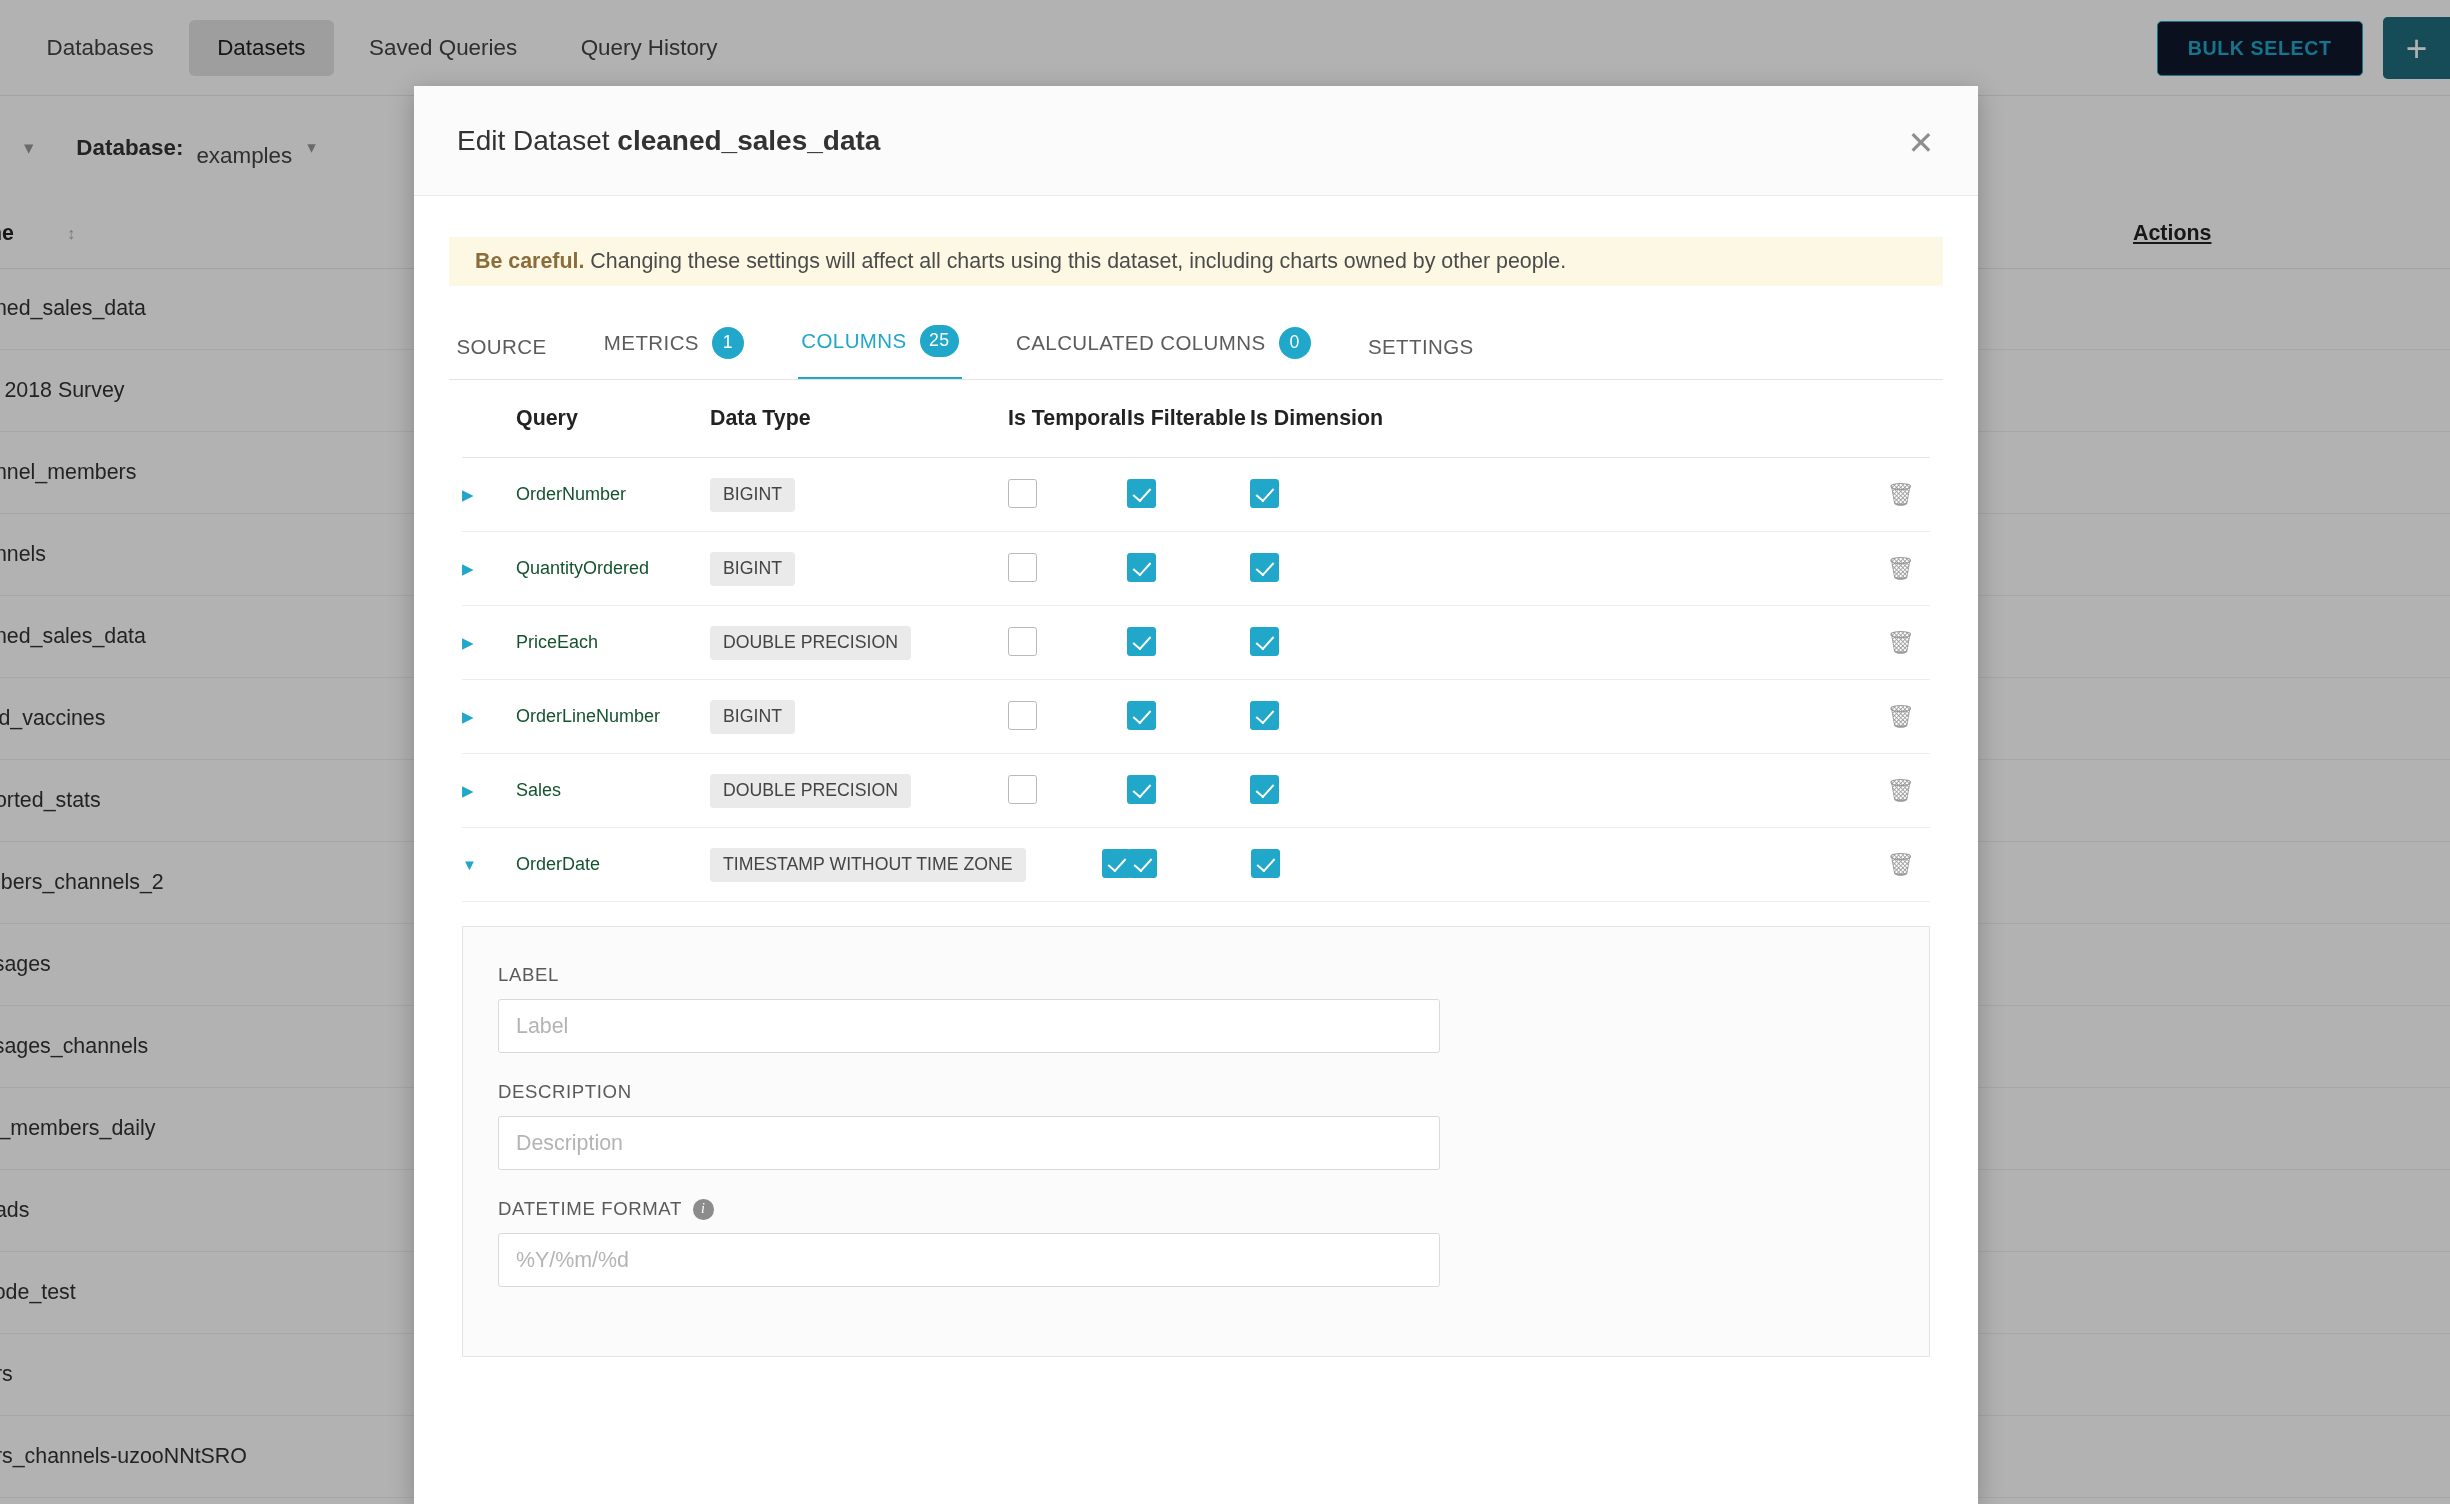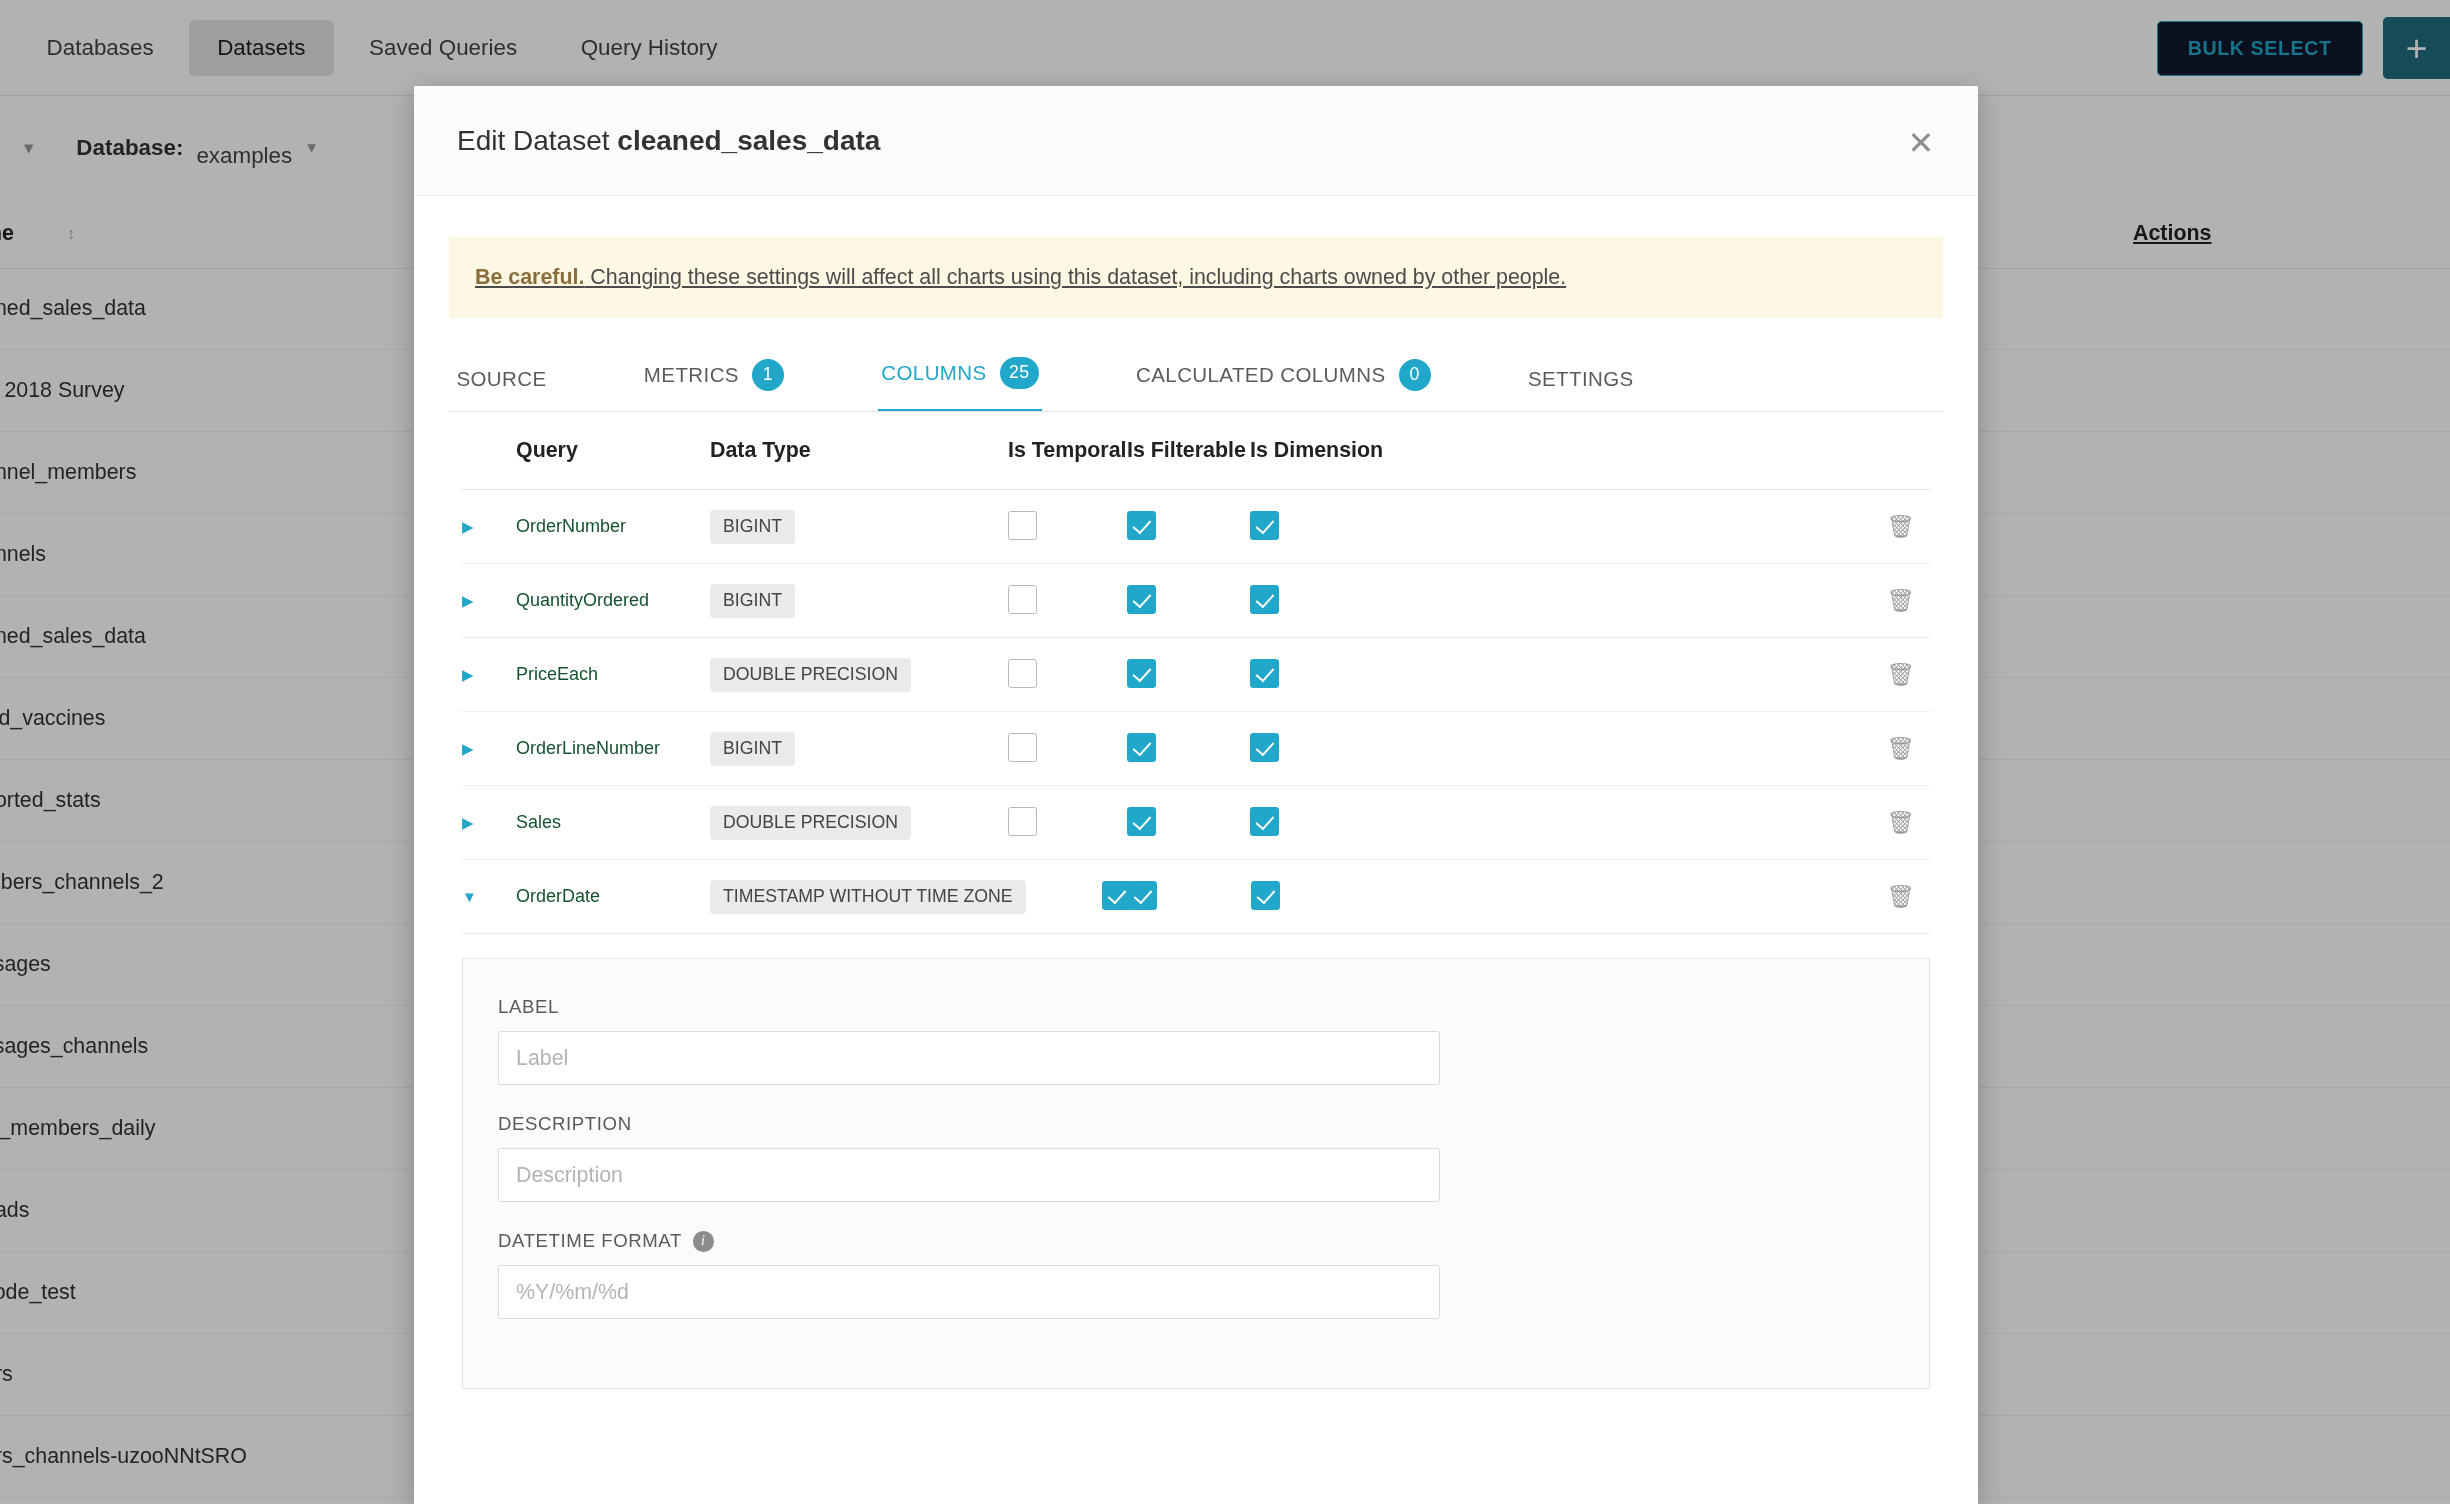--- a/index.html
+++ b/index.html
@@ -187,35 +187,33 @@
     width: 32px; height: 32px;
     text-align: center;
   }
 
   .modal-body {
     padding: 41px 35px 0 35px;
   }
 
   .alert {
     background: #fcf8e3;
-    padding: 26px 26px;
+    padding: 10px 26px;
     font-size: 21.4px;
     color: #4b4b4b;
     line-height: 1.35;
-    text-decoration: underline;
   }
   .alert b { color: #8a6d3b; font-weight: 700; }
 
   .tabs {
     margin-top: 26px;
     border-bottom: 0.9px solid #e4e4e4;
     display: flex;
     align-items: flex-end;
     padding-left: 3.7px;
-    gap: 40px;
   }
   .tab {
     font-size: 20.5px;
     color: #5c5c5c;
     letter-spacing: 0.4px;
     padding: 13px 3.7px 20.5px 3.7px;
     margin-right: 50px;
     display: flex;
     align-items: center;
     white-space: nowrap;

